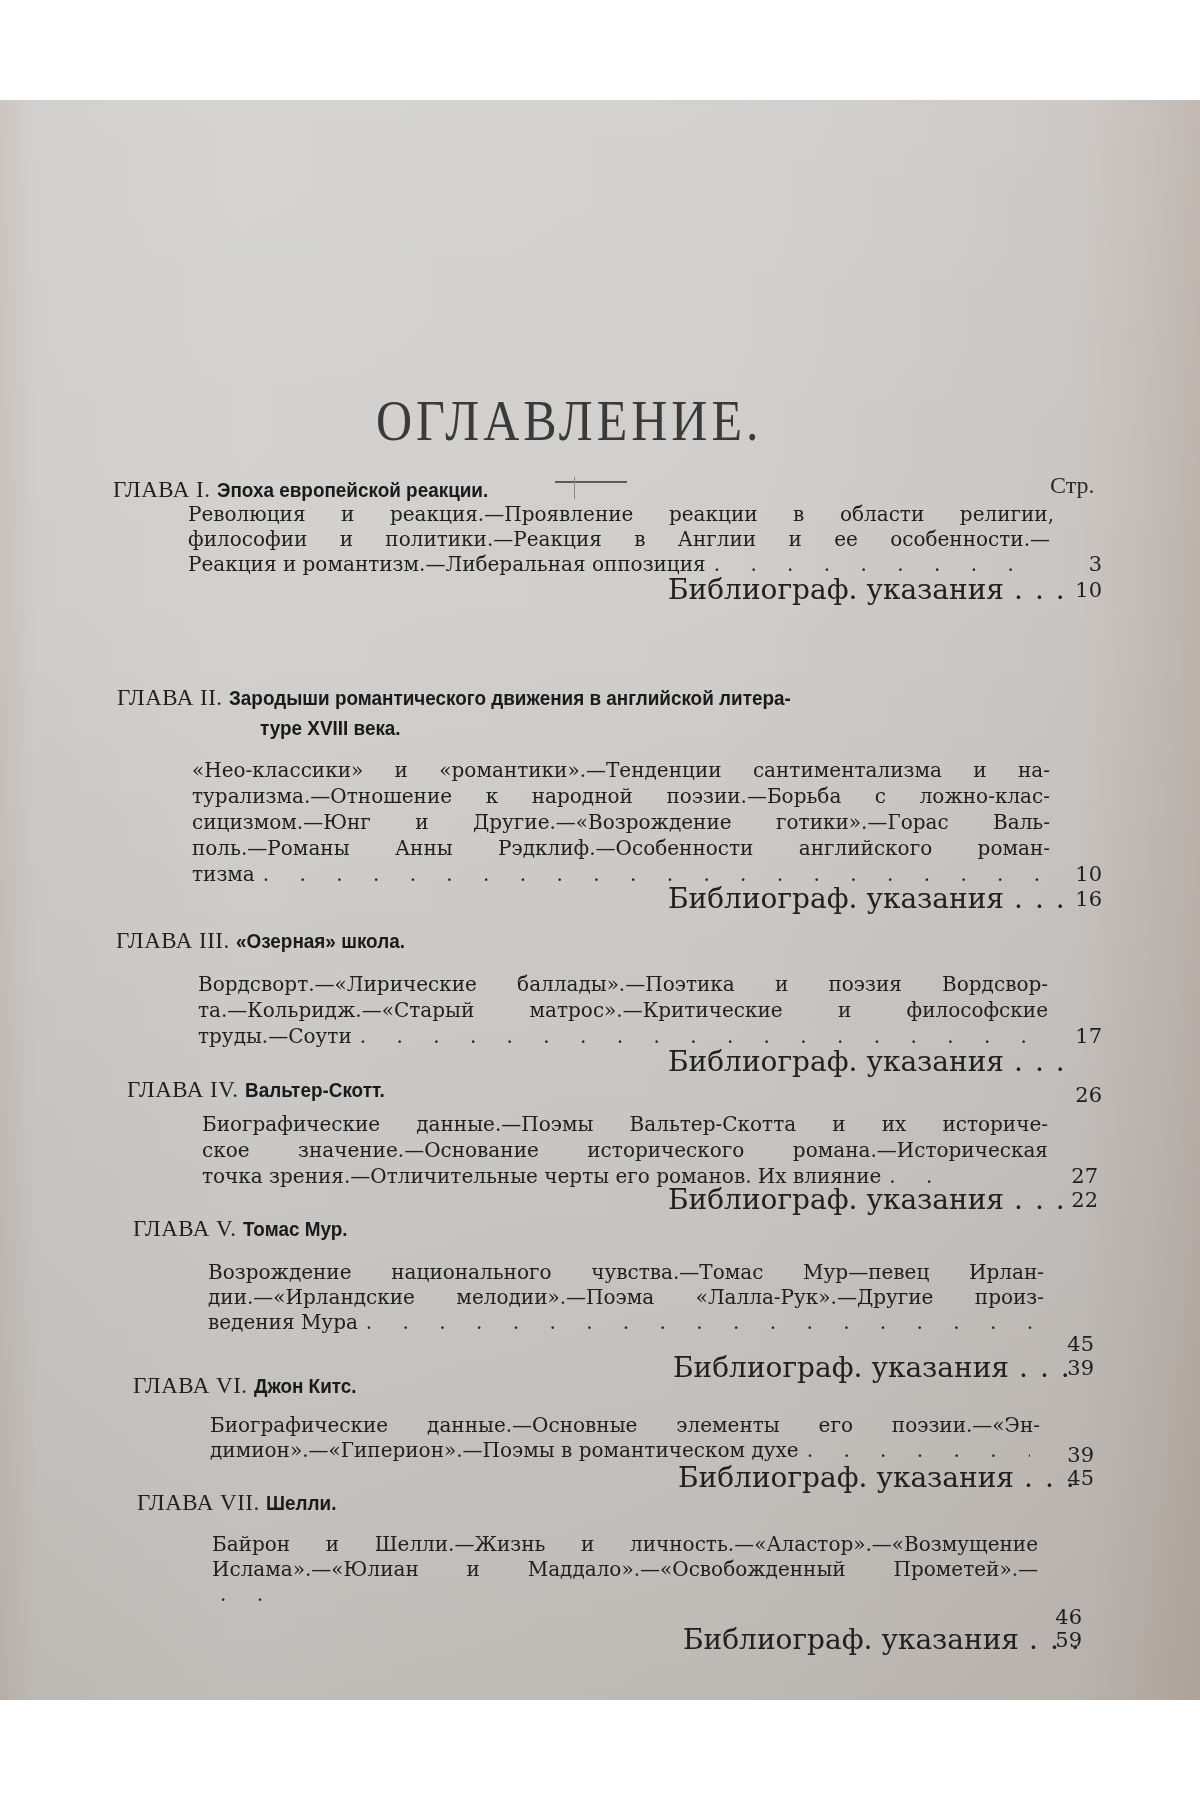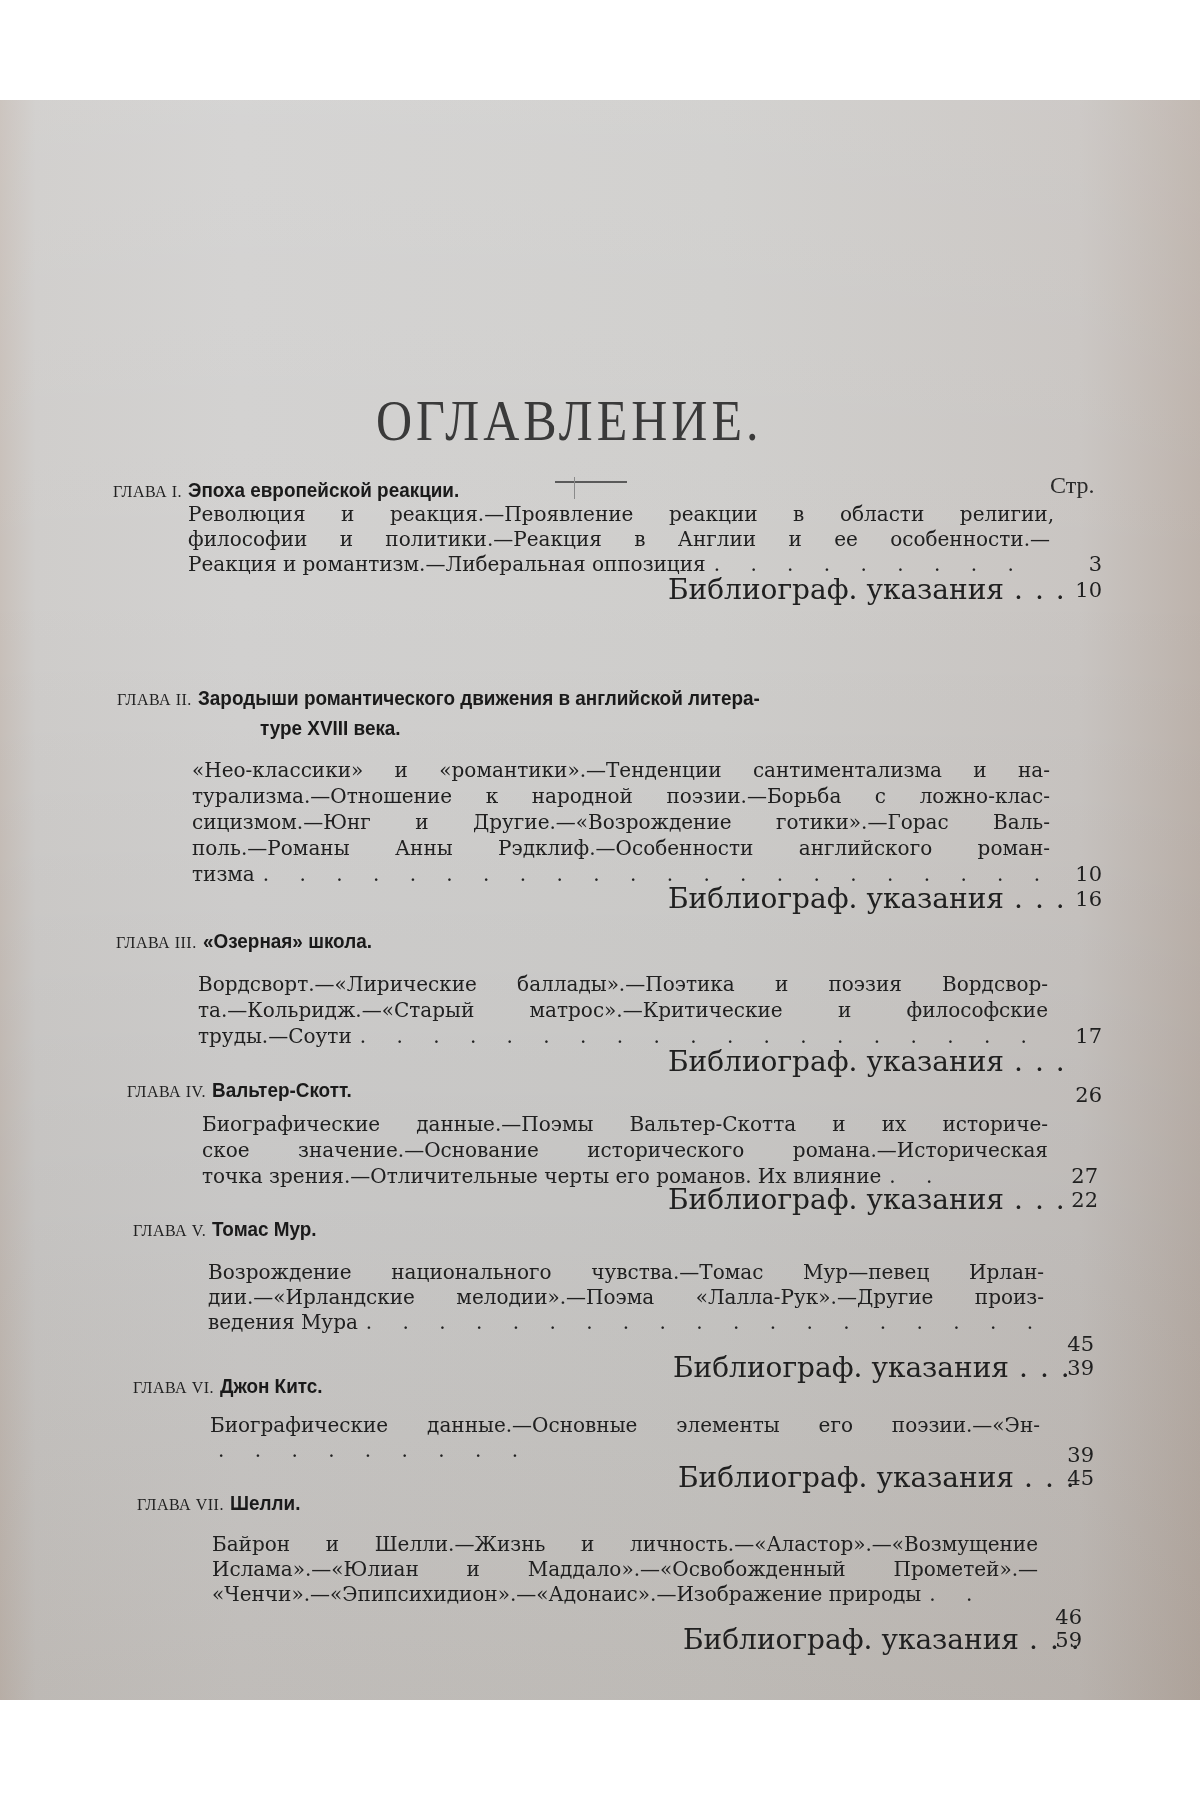--- a/index.html
+++ b/index.html
@@ -60,21 +60,21 @@
     color: #1e1e1e;
   }
   .chapter-head {
     position: absolute;
     font-family: "Liberation Sans Narrow", "Liberation Sans", sans-serif;
     font-size: 22px;
     white-space: nowrap;
   }
   .chapter-head .ch-num {
     font-family: "Liberation Serif", serif;
-    font-size: 16px;
+    font-size: 23px;
     letter-spacing: 0.5px;
     color: #222;
   }
   .chapter-head .ch-title {
     font-family: "Liberation Sans", sans-serif;
     font-weight: bold;
     font-size: 21px;
     color: #1a1a1a;
     transform: scaleX(0.9);
     display: inline-block;
@@ -227,36 +227,36 @@
       <span>Библиограф. указания</span><span class="bdots">...</span>
     </div>
     <div class="pagenum" style="left:1034px; top:1256px;">39</div>
 
     <div class="chapter-head" style="left:133px; top:1273px;">
       <span class="ch-num">ГЛАВА VI.</span>
       <span class="ch-title">Джон Китс.</span>
     </div>
     <div class="line justify" style="left:210px; top:1313px; width:830px;">Биографические данные.—Основные элементы его поэзии.—«Эн-</div>
     <div class="dotline" style="left:210px; top:1338px; width:820px;">
+      <span class="lead-text">димион».—«Гиперион».—Поэмы в романтическом духе</span>
       <span class="dots">. . . . . . . . .</span>
     </div>
     <div class="pagenum" style="left:1034px; top:1343px;">39</div>
     <div class="biblio" style="left:678px; top:1366px;">
       <span>Библиограф. указания</span><span class="bdots">...</span>
     </div>
     <div class="pagenum" style="left:1034px; top:1366px;">45</div>
 
     <div class="chapter-head" style="left:137px; top:1390px;">
       <span class="ch-num">ГЛАВА VII.</span>
       <span class="ch-title">Шелли.</span>
     </div>
     <div class="line justify" style="left:212px; top:1432px; width:826px;">Байрон и Шелли.—Жизнь и личность.—«Аластор».—«Возмущение</div>
     <div class="line justify" style="left:212px; top:1457px; width:826px;">Ислама».—«Юлиан и Маддало».—«Освобожденный Прометей».—</div>
     <div class="dotline" style="left:212px; top:1482px; width:818px;">
-      <span class="lead-text">«Ченчи».—«Эпипсихидион».—«Адонаис».—Изображение природы</span>
       <span class="dots">. .</span>
     </div>
     <div class="pagenum" style="left:1022px; top:1505px;">46</div>
     <div class="biblio" style="left:683px; top:1528px;">
       <span>Библиограф. указания</span><span class="bdots">...</span>
     </div>
     <div class="pagenum" style="left:1022px; top:1528px;">59</div>
 
   </div>
 </div>

